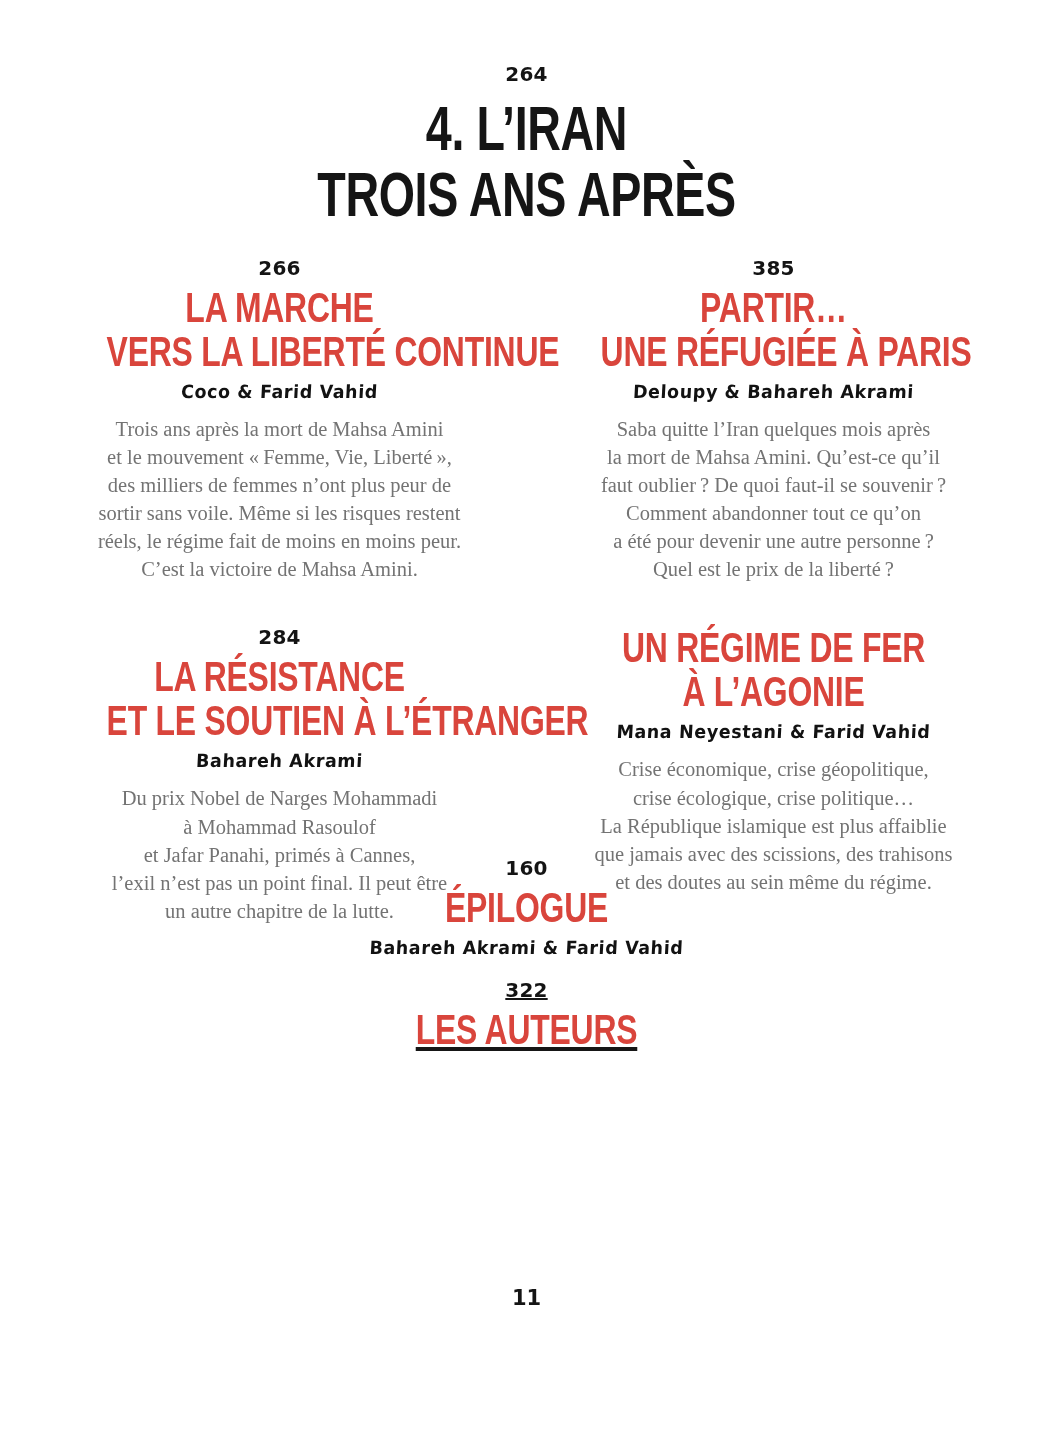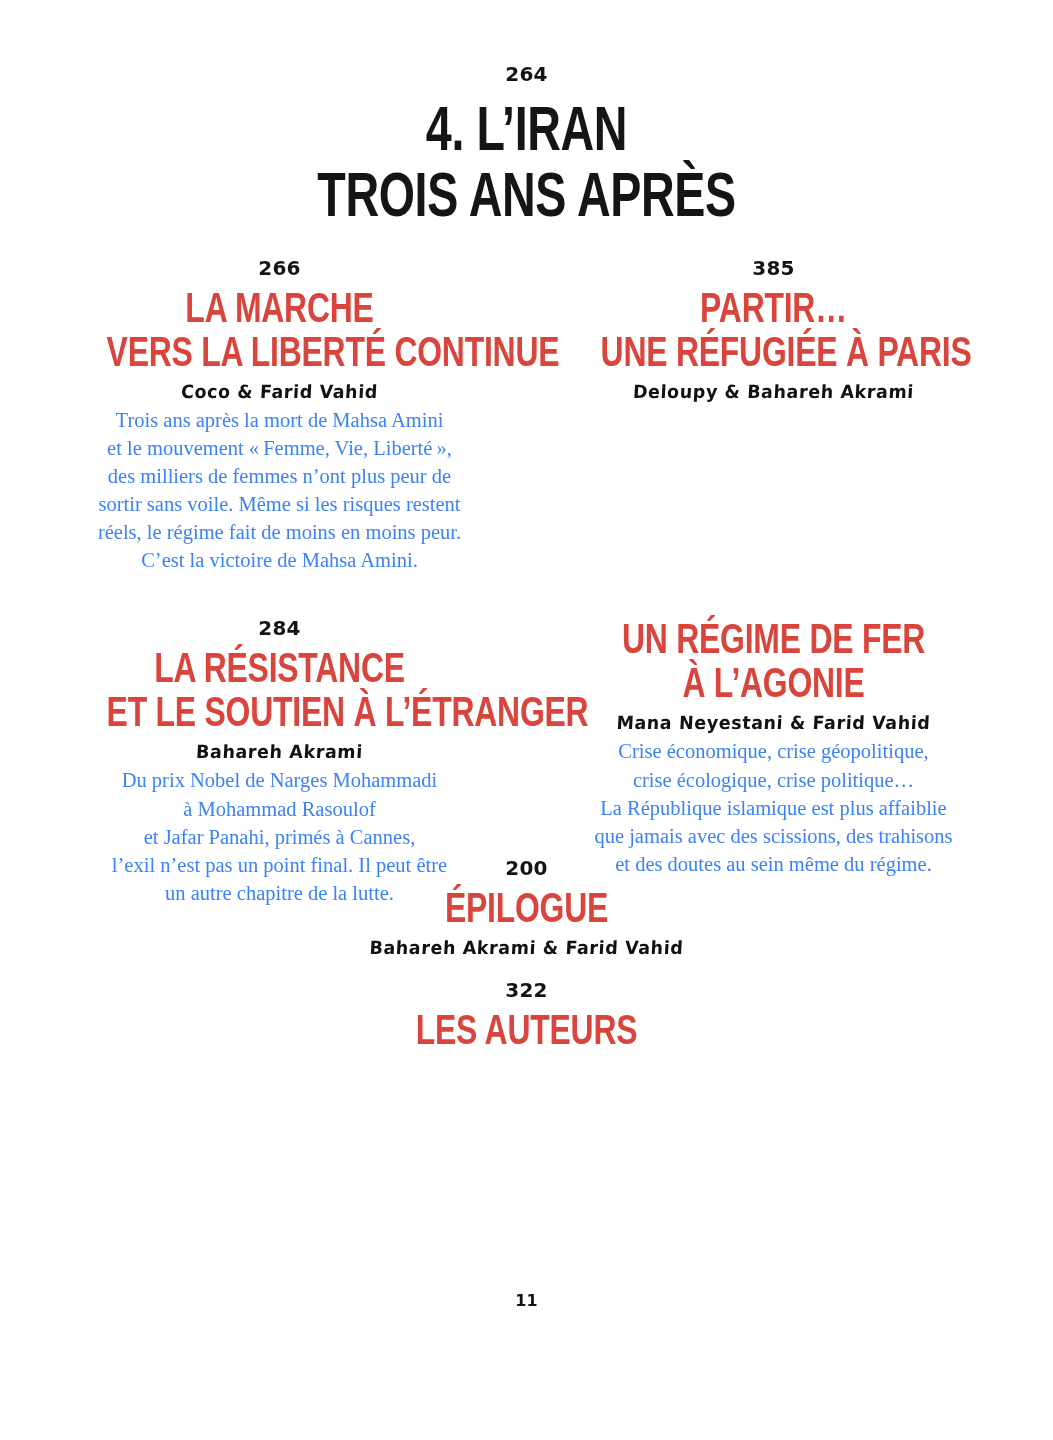--- a/index.html
+++ b/index.html
@@ -98,49 +98,49 @@
     color: #121212;
     letter-spacing: 0.6px;
     margin-top: 9px;
     transform: skewX(-3deg) scaleY(1.04);
   }
 
   .entry-desc {
     font-family: "Liberation Serif", "DejaVu Serif", serif;
     font-size: 20.5px;
     line-height: 1.37;
-    color: #3b82f6;
-    margin-top: 4px;
+    color: #737373;
+    margin-top: 13px;
     white-space: pre-line;
   }
 
   .row-gap { height: 44px; }
 
   
   .single {
     position: absolute;
     left: 0;
     right: 0;
     text-align: center;
   }
   .single.epilogue { top: 858px; }
-  .single.auteurs  { top: 980px; }
+  .single.auteurs  { top: 980px; text-decoration: underline; }
 
   .single .folio { margin-bottom: 9px; }
 
   
   .page-folio {
     position: absolute;
     bottom: 50px;
     left: 0;
     right: 0;
     text-align: center;
     font-family: "DejaVu Sans", "Liberation Sans", sans-serif;
     font-weight: bold;
-    font-size: 16px;
+    font-size: 21px;
     color: #141414;
   }
 </style>
 </head>
 <body>
 
 <div class="page">
 
   <div class="part-head">
     <div class="folio">264</div>
@@ -169,20 +169,26 @@
 C’est la victoire de Mahsa Amini.</div>
       </div>
 
       <div class="entry">
         <div class="folio">385</div>
         <div class="entry-title">
           <span class="tl">PARTIR…</span>
           <span class="tl">UNE RÉFUGIÉE À PARIS</span>
         </div>
         <div class="entry-authors">Deloupy &amp; Bahareh Akrami</div>
+        <div class="entry-desc">Saba quitte l’Iran quelques mois après
+la mort de Mahsa Amini. Qu’est-ce qu’il
+faut oublier ? De quoi faut-il se souvenir ?
+Comment abandonner tout ce qu’on
+a été pour devenir une autre personne ?
+Quel est le prix de la liberté ?</div>
       </div>
 
     </div>
 
     <div class="row-gap"></div>
 
     <div class="row">
 
       <div class="entry">
         <div class="folio">284</div>
@@ -209,21 +215,21 @@
 La République islamique est plus affaiblie
 que jamais avec des scissions, des trahisons
 et des doutes au sein même du régime.</div>
       </div>
 
     </div>
 
   </div>
 
   <div class="single epilogue">
-    <div class="folio">200</div>
+    <div class="folio">160</div>
     <div class="entry-title">
       <span class="tl">ÉPILOGUE</span>
     </div>
     <div class="entry-authors">Bahareh Akrami &amp; Farid Vahid</div>
   </div>
 
   <div class="single auteurs">
     <div class="folio">322</div>
     <div class="entry-title">
       <span class="tl">LES AUTEURS</span>

